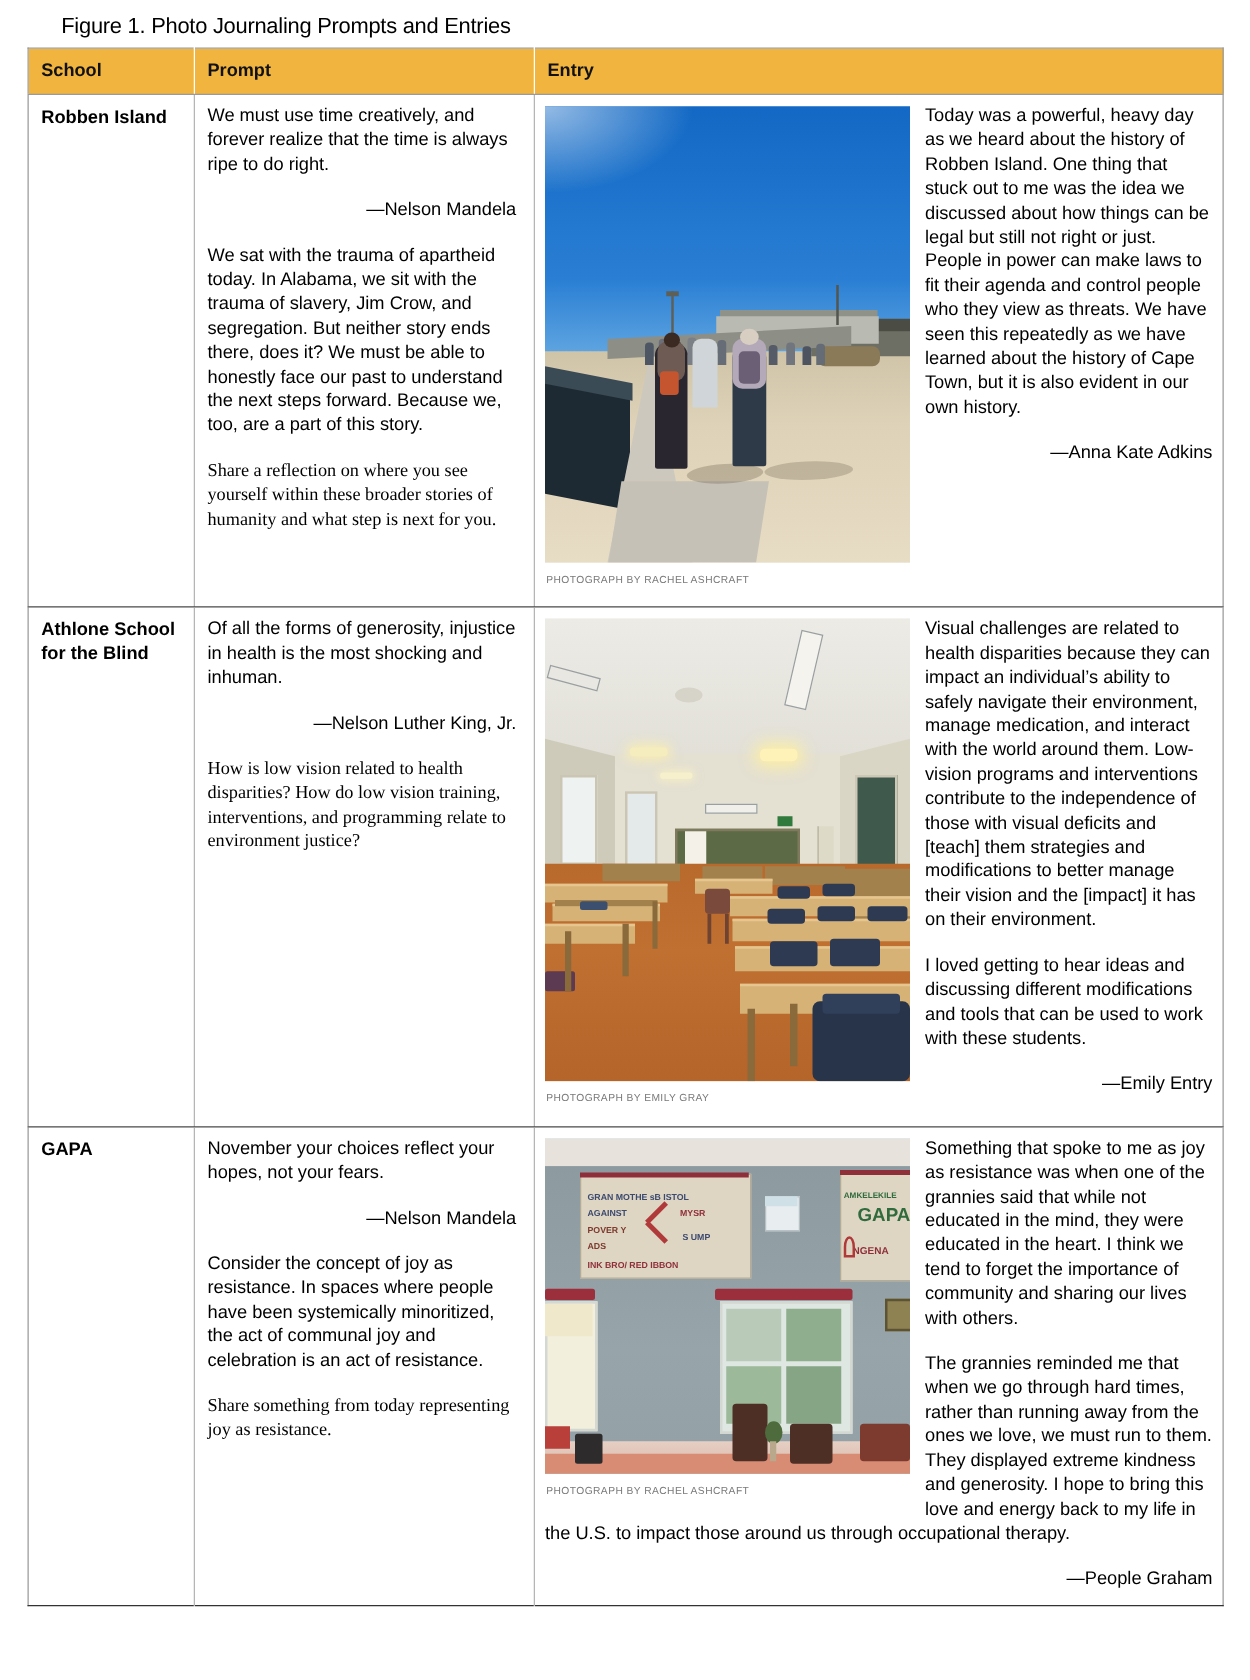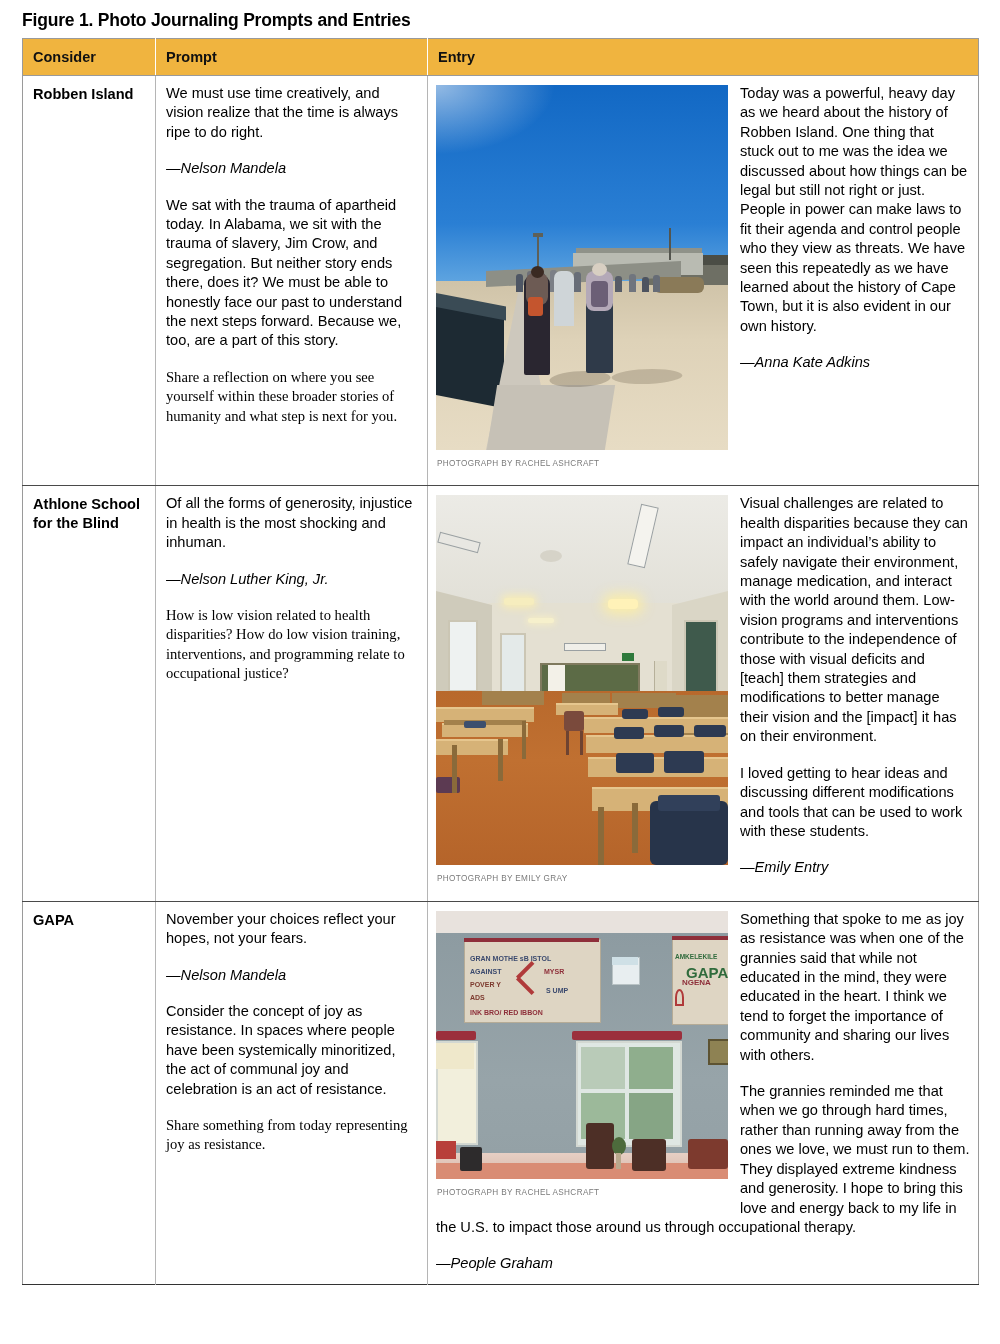--- a/index.html
+++ b/index.html
@@ -6,22 +6,22 @@
   body{
     width:1000px;height:1344px;
     background:#ffffff;
     font-family:"Liberation Sans", sans-serif;
     color:#000;
     -webkit-font-smoothing:antialiased;
   }
   .page{width:1000px;height:1344px;position:relative;box-sizing:border-box;padding:0 22px;}
 
   .fig-title{
-    font-size:17.5px;font-weight:bold;letter-spacing:-0.2px;
-    padding:10px 0 7px 0;color:#000;
+    font-size:17.5px;font-weight:normal;letter-spacing:-0.2px;
+    padding:10px 0 7px 0;color:#000;margin-left:27px;
   }
 
   table.fig{
     border-collapse:collapse;
     width:956px;
     table-layout:fixed;
     border-top:1px solid #9a9a9a;
     border-left:1px solid #9a9a9a;
     border-right:1px solid #9a9a9a;
     border-bottom:1px solid #333;
@@ -54,21 +54,21 @@
   }
   tbody td:last-child{border-right:none;}
   tbody tr:last-child td{border-bottom:none;}
 
   td.setting{font-weight:bold;font-size:14.6px;line-height:19px;padding-top:9px;}
   td.prompt{padding-right:14px;}
   td.entry{padding:8px 8px 10px 8px;}
 
   p.par{margin:0 0 17px 0;}
   p.par:last-child{margin-bottom:0;font-family:Liberation Serif, serif;}
-  .attrib{display:block;font-style:italic;}
+  .attrib{display:block;text-align:right;}
   .tight{margin-bottom:0;}
 
   
   .entry-inner{overflow:hidden;}
   .photo-wrap{float:left;margin:1px 12px 2px 0;width:292px;}
   .photo{width:292px;display:block;position:relative;overflow:hidden;background:#ccc;}
   .credit{
     font-size:8.2px;letter-spacing:0.35px;color:#7a7a7a;
     padding:4px 0 0 1px;text-transform:uppercase;
     font-family:"Liberation Sans", sans-serif;
@@ -159,31 +159,31 @@
   <div class="fig-title">Figure 1. Photo Journaling Prompts and Entries</div>
 
   <table class="fig">
     <colgroup>
       <col class="c-setting">
         <col class="c-prompt">
         <col class="c-entry">
     </colgroup>
     <thead>
       <tr>
-        <th>Consider</th>
+        <th>School</th>
         <th>Prompt</th>
         <th>Entry</th>
       </tr>
     </thead>
     <tbody>
 
       <tr>
         <td class="setting">Robben Island</td>
         <td class="prompt">
-          <p class="par tight">We must use time creatively, and vision realize that the time is always ripe to do right.</p>
+          <p class="par tight">We must use time creatively, and forever realize that the time is always ripe to do right.</p>
           <p class="par">
               <span class="attrib">—Nelson Mandela</span>
             </p>
           <p class="par">We sat with the trauma of apartheid today. In Alabama, we sit with the trauma of slavery, Jim Crow, and segregation. But neither story ends there, does it? We must be able to honestly face our past to understand the next steps forward. Because we, too, are a part of this story.</p>
           <p class="par">Share a reflection on where you see yourself within these broader stories of humanity and what step is next for you.</p>
         </td>
         <td class="entry">
           <div class="entry-inner">
             <div class="photo-wrap">
               <div class="photo ph1">
@@ -241,21 +241,21 @@
         </td>
       </tr>
 
       <tr>
         <td class="setting">Athlone School for the Blind</td>
         <td class="prompt">
           <p class="par tight">Of all the forms of generosity, injustice in health is the most shocking and inhuman.</p>
           <p class="par">
               <span class="attrib">—Nelson Luther King, Jr.</span>
             </p>
-          <p class="par">How is low vision related to health disparities? How do low vision training, interventions, and programming relate to occupational justice?</p>
+          <p class="par">How is low vision related to health disparities? How do low vision training, interventions, and programming relate to environment justice?</p>
         </td>
         <td class="entry">
           <div class="entry-inner">
             <div class="photo-wrap">
               <div class="photo ph2">
                 <span class="ceil"></span>
                 <span class="wallBack"></span>
                 <span class="wallL"></span>
                   <span class="wallR"></span>
                 <span class="tube1"></span>
@@ -348,21 +348,21 @@
                 <span class="btext" style="left:34px;top:77px;font-size:7px;color:#7d3a2e;">ADS</span>
                 <span class="btext" style="left:110px;top:70px;font-size:7px;color:#3b4a6e;">S UMP</span>
                 <span class="btext" style="left:34px;top:92px;font-size:7px;color:#8e2f3a;">INK BRO/ RED IBBON</span>
                 <span style="position:absolute;left:84px;top:56px;width:22px;height:22px;border-left:4px solid #b03a3a;transform:rotate(45deg);"></span>
                 <span style="position:absolute;left:84px;top:56px;width:22px;height:22px;border-left:4px solid #b03a3a;transform:rotate(-45deg);"></span>
 
                 <span class="banner2"></span>
                 <span style="position:absolute;left:236px;top:25px;width:60px;height:4px;background:#8e2f3a;"></span>
                 <span class="btext" style="left:239px;top:36px;font-size:6.5px;color:#2f6b3c;">AMKELEKILE</span>
                 <span class="btext" style="left:250px;top:52px;font-size:15px;color:#2f6b3c;">GAPA</span>
-                <span class="btext" style="left:246px;top:62px;font-size:8px;color:#8e2f3a;">NGENA</span>
+                <span class="btext" style="left:246px;top:80px;font-size:8px;color:#8e2f3a;">NGENA</span>
                 <span style="position:absolute;left:239px;top:78px;width:5px;height:13px;border:2px solid #b03a3a;border-radius:50% 50% 0 0;"></span>
 
                 <span class="smallwin"></span>
                 <span style="position:absolute;left:176px;top:46px;width:26px;height:8px;background:#cfe0e6;"></span>
 
                 <span class="pelmet" style="left:0px;top:120px;width:40px;"></span>
                 <span class="pelmet" style="left:136px;top:120px;width:110px;"></span>
                 <span class="win" style="left:0px;top:130px;width:38px;height:100px;background:#f2efdc;"></span>
                 <span style="position:absolute;left:0px;top:132px;width:38px;height:26px;background:#efe8cb;"></span>
                 <span class="win" style="left:140px;top:130px;width:102px;height:102px;"></span>

